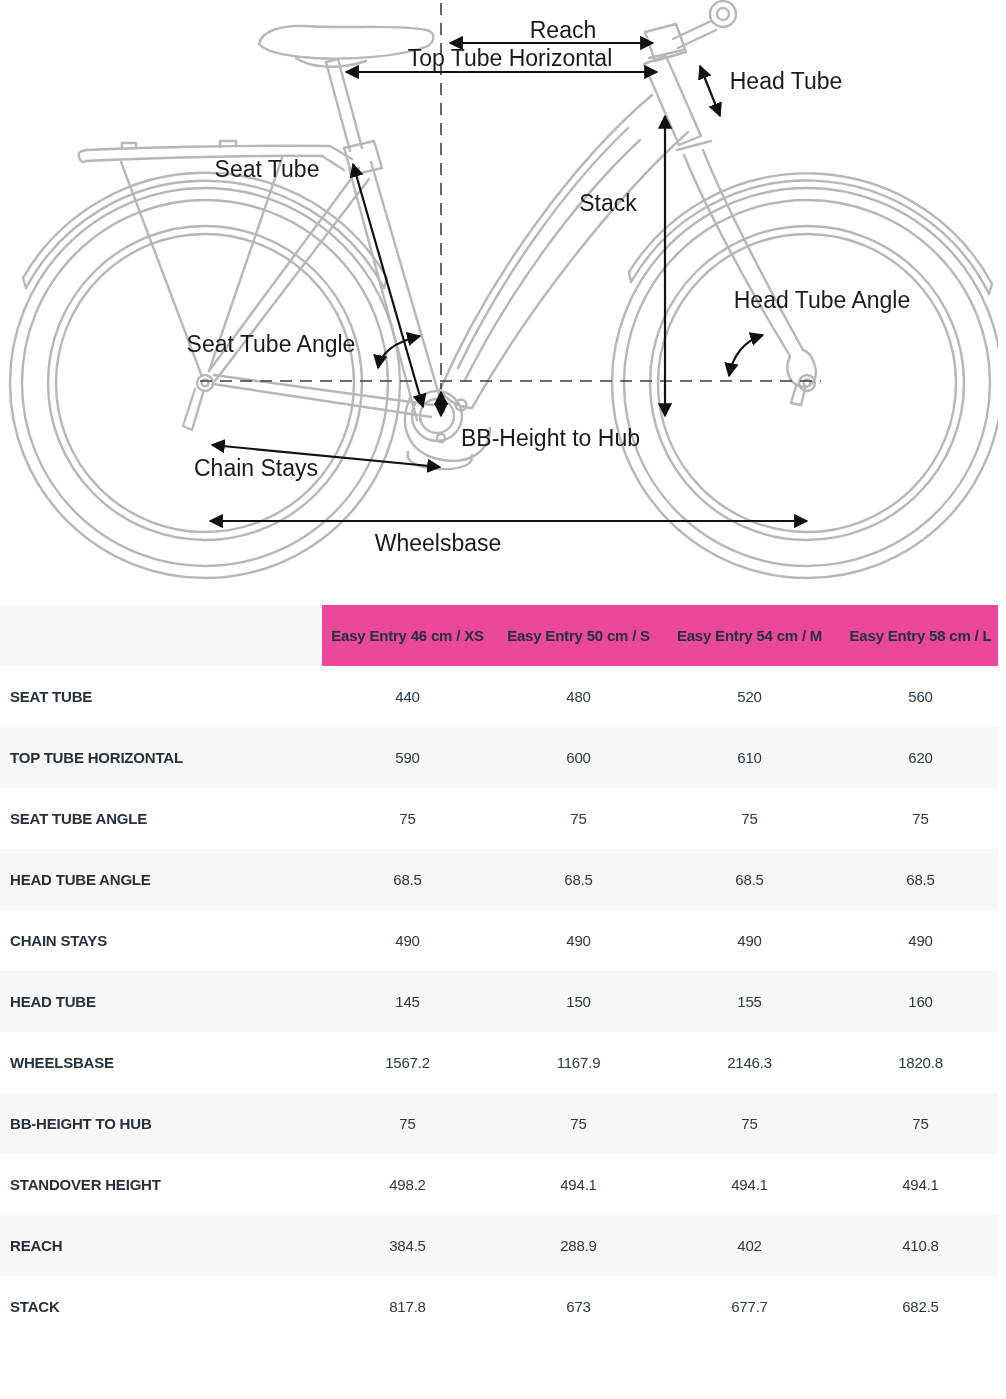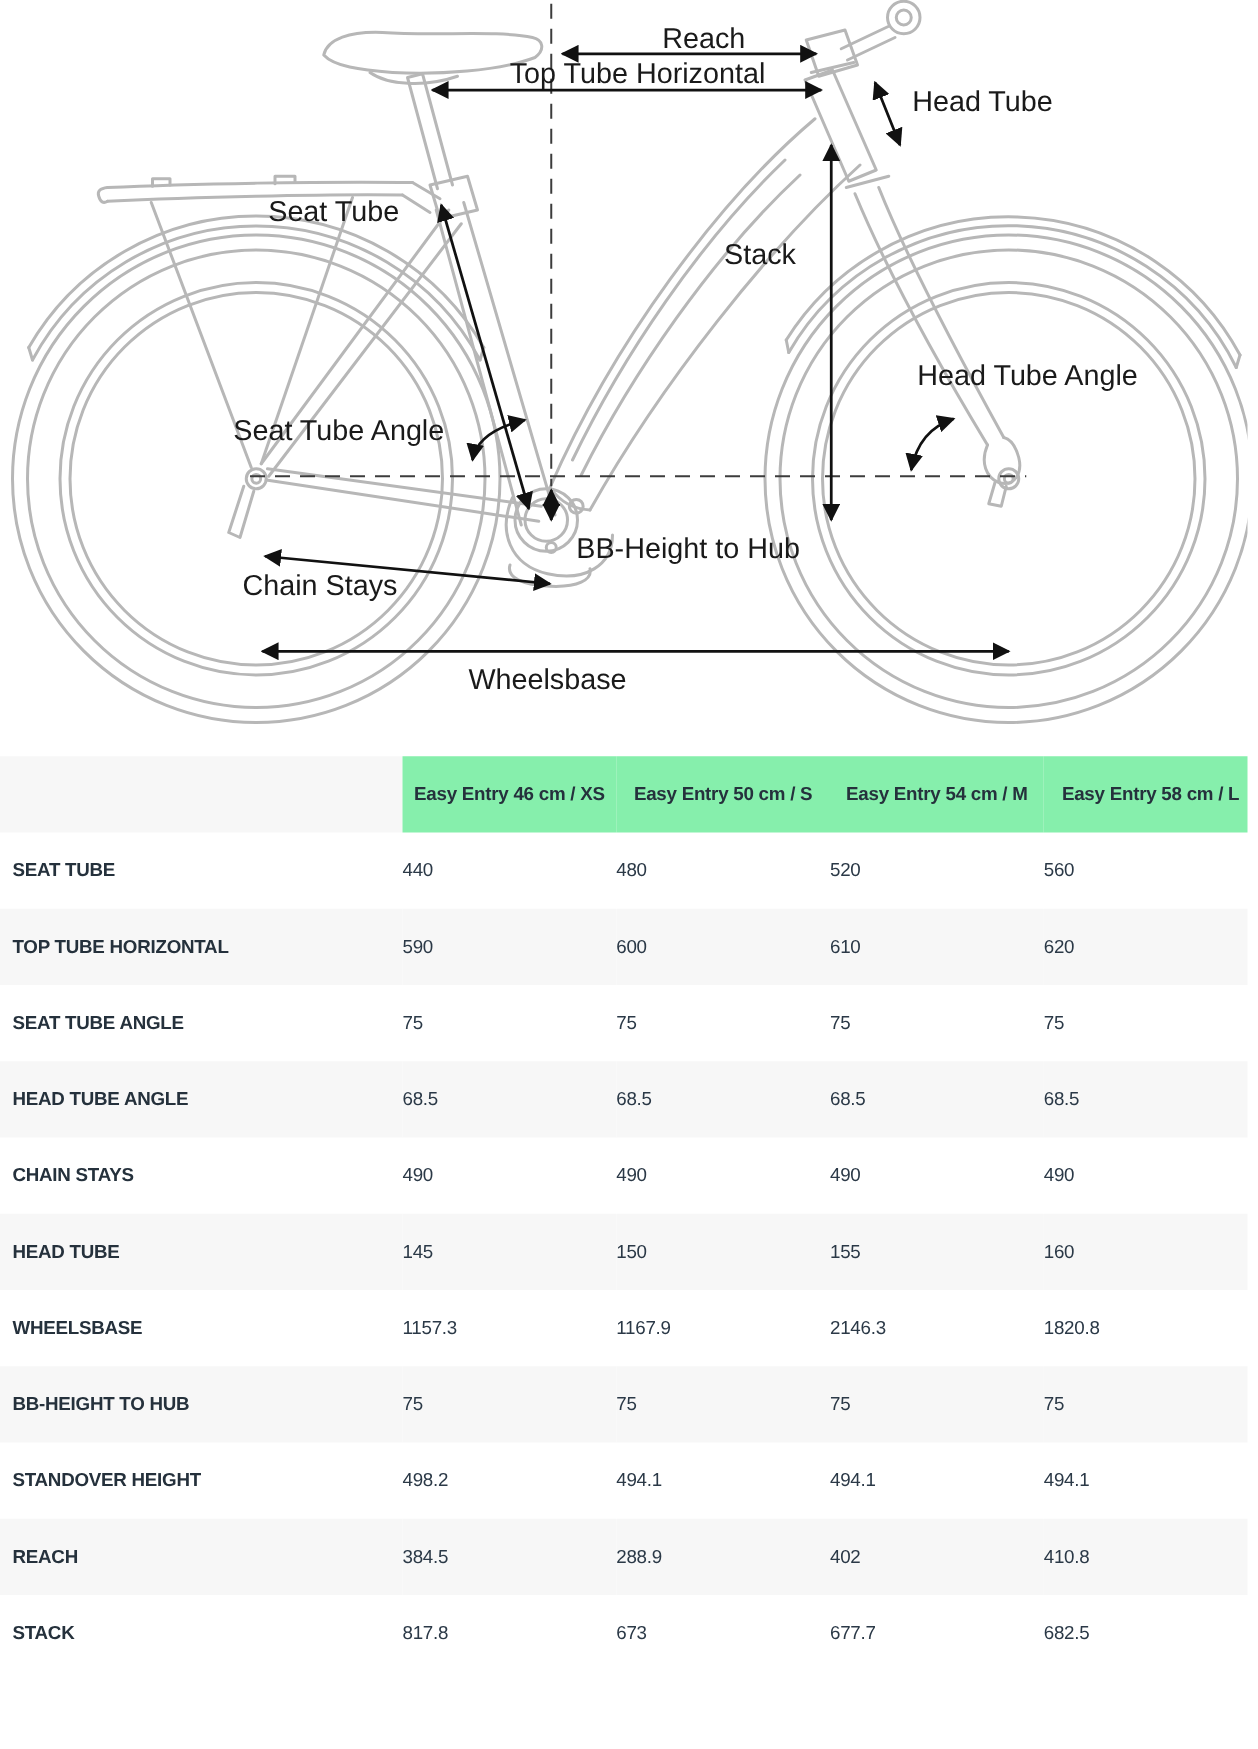--- a/index.html
+++ b/index.html
@@ -14,33 +14,33 @@
   .dashline{stroke:#3c3c3c;stroke-width:1.6;fill:none;stroke-dasharray:12 8;}
   .ann{stroke:#111111;stroke-width:2.2;fill:none;}
   .diagram text{font-family:"Liberation Sans", sans-serif;font-size:23px;fill:#1a1a1a;}
   .mid{text-anchor:middle;}
   
   .geo-table{margin-top:5px;width:1006px;}
   table{width:1006px;border-collapse:collapse;table-layout:fixed;}
   col.c-label{width:322px;}
   col.c-val{width:171px;}
   thead th{
-    height:61px;background:#86efac;color:#25313c;font-size:15px;font-weight:bold;
+    height:61px;background:#ec4899;color:#25313c;font-size:15px;font-weight:bold;
     letter-spacing:-0.2px;text-align:center;vertical-align:middle;padding:0;
   }
   thead th.corner{background:#f7f7f7;}
   tbody tr{height:61px;}
   tbody tr:nth-child(even){background:#f7f7f7;}
   td.rowlabel{
     color:#25313c;font-size:15px;font-weight:bold;letter-spacing:-0.2px;
     text-align:left;padding:0 0 0 10px;vertical-align:middle;
   }
   td.val{
     color:#2b3947;font-size:15px;font-weight:normal;letter-spacing:-0.2px;
-    text-align:left;vertical-align:middle;padding:0;
+    text-align:center;vertical-align:middle;padding:0;
   }
 </style>
 </head>
 <body>
 
 <div class="page">
 
   <div class="diagram">
     <svg width="1006" height="600" viewBox="0 0 1006 600">
       <defs>
@@ -232,21 +232,21 @@
         </tr>
         <tr>
           <td class="rowlabel">HEAD TUBE</td>
           <td class="val">145</td>
           <td class="val">150</td>
           <td class="val">155</td>
           <td class="val">160</td>
         </tr>
         <tr>
           <td class="rowlabel">WHEELSBASE</td>
-          <td class="val">1157.3</td>
+          <td class="val">1567.2</td>
           <td class="val">1167.9</td>
           <td class="val">2146.3</td>
           <td class="val">1820.8</td>
         </tr>
         <tr>
           <td class="rowlabel">BB-HEIGHT TO HUB</td>
           <td class="val">75</td>
           <td class="val">75</td>
           <td class="val">75</td>
           <td class="val">75</td>

